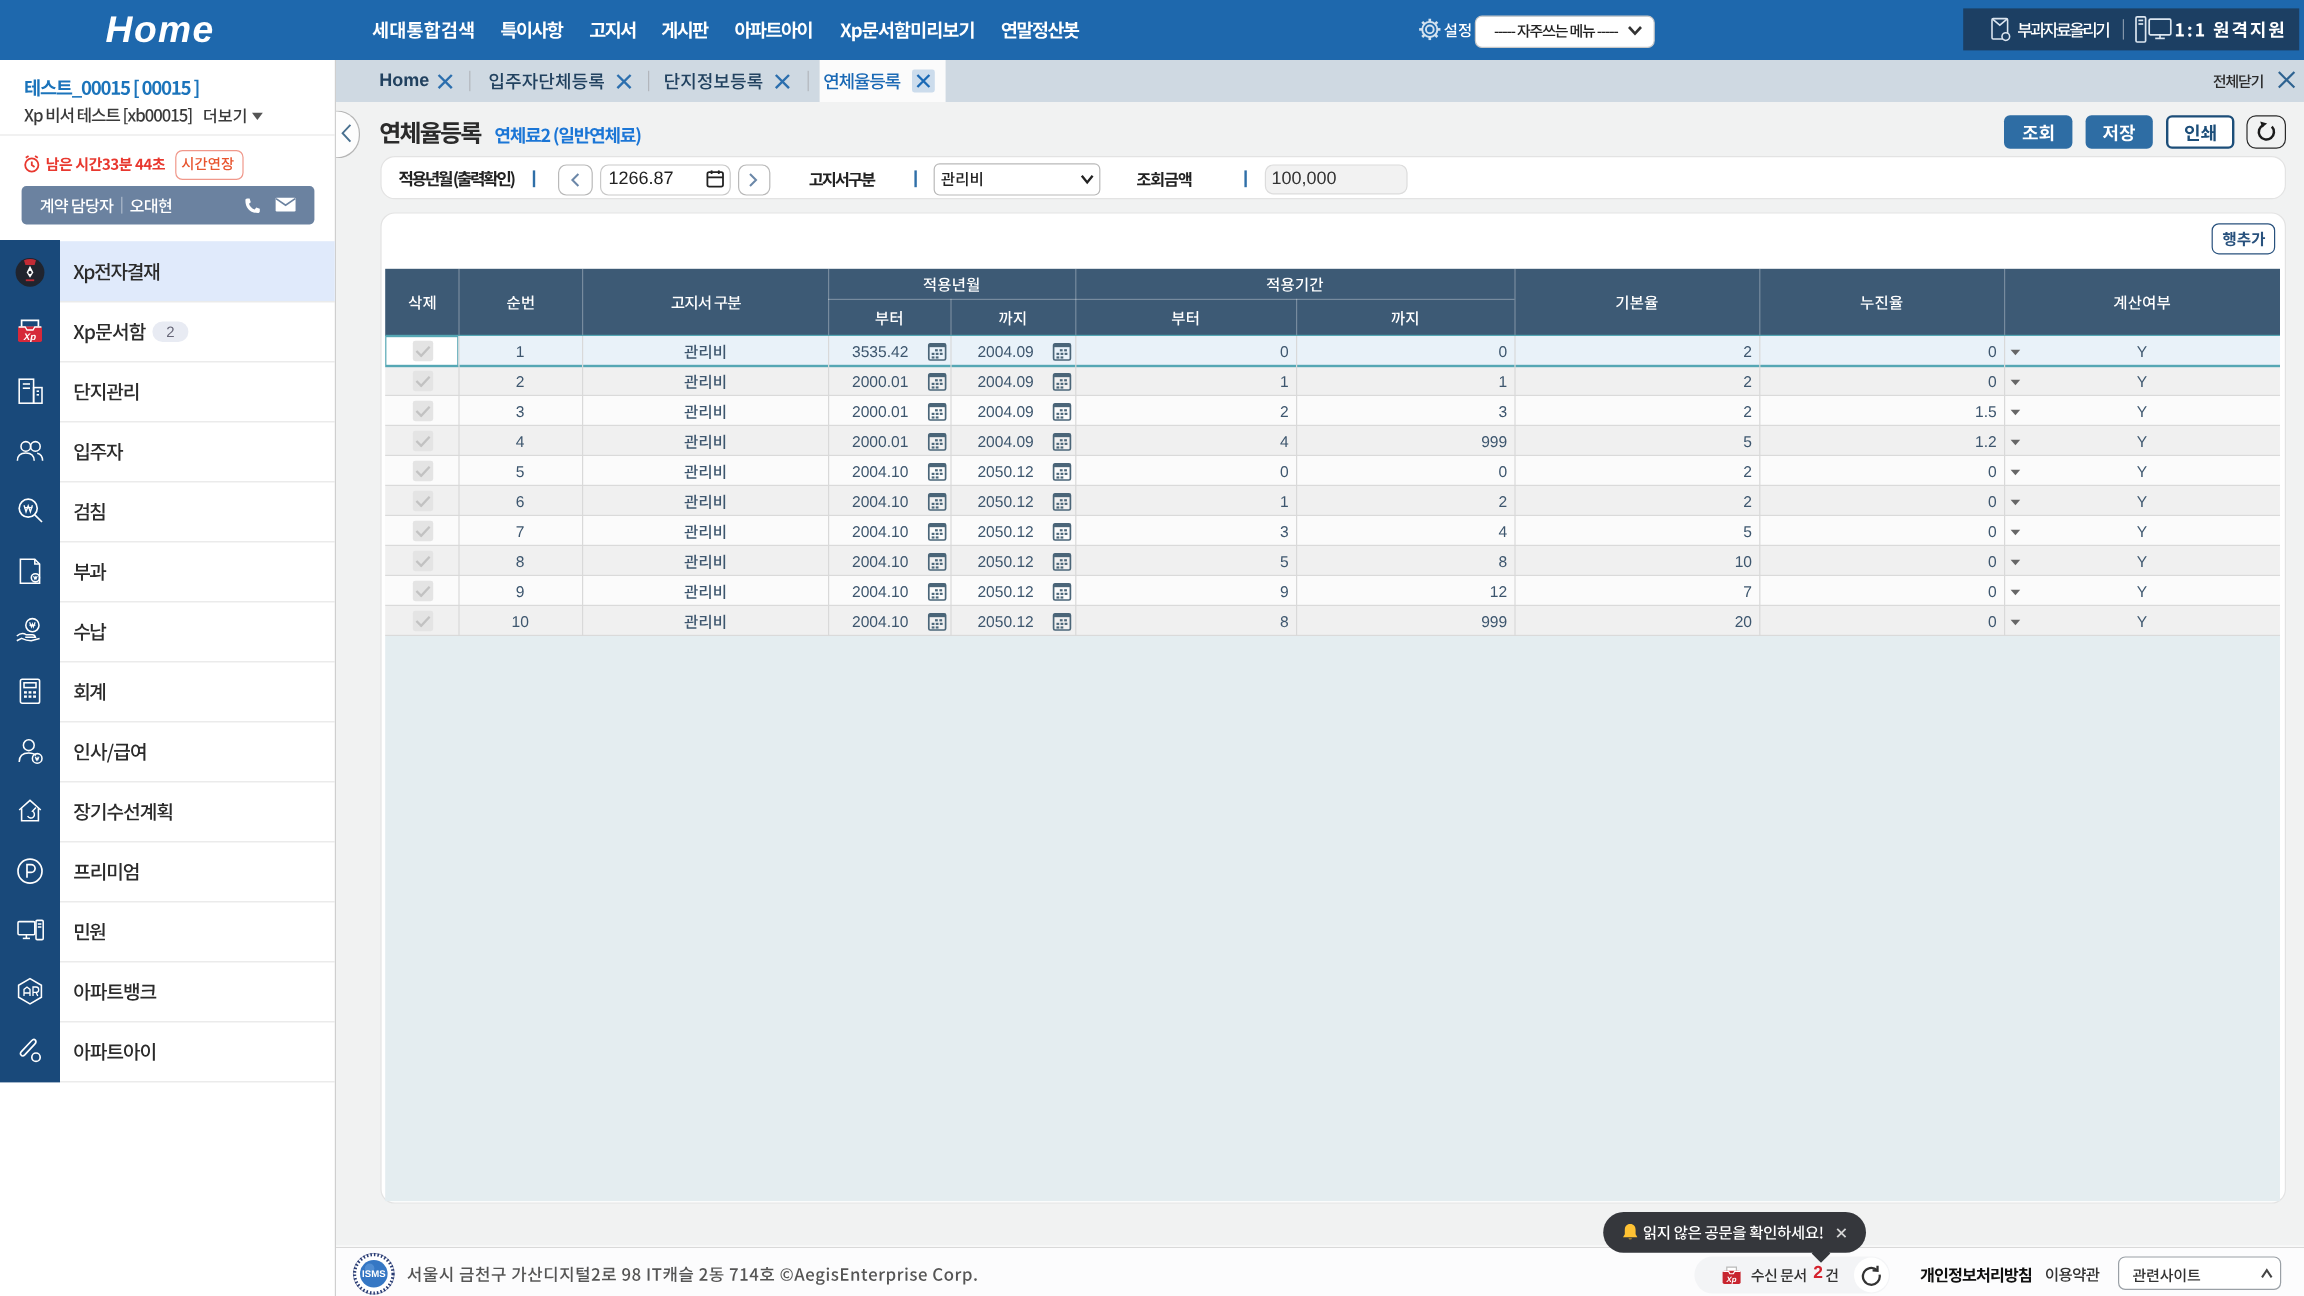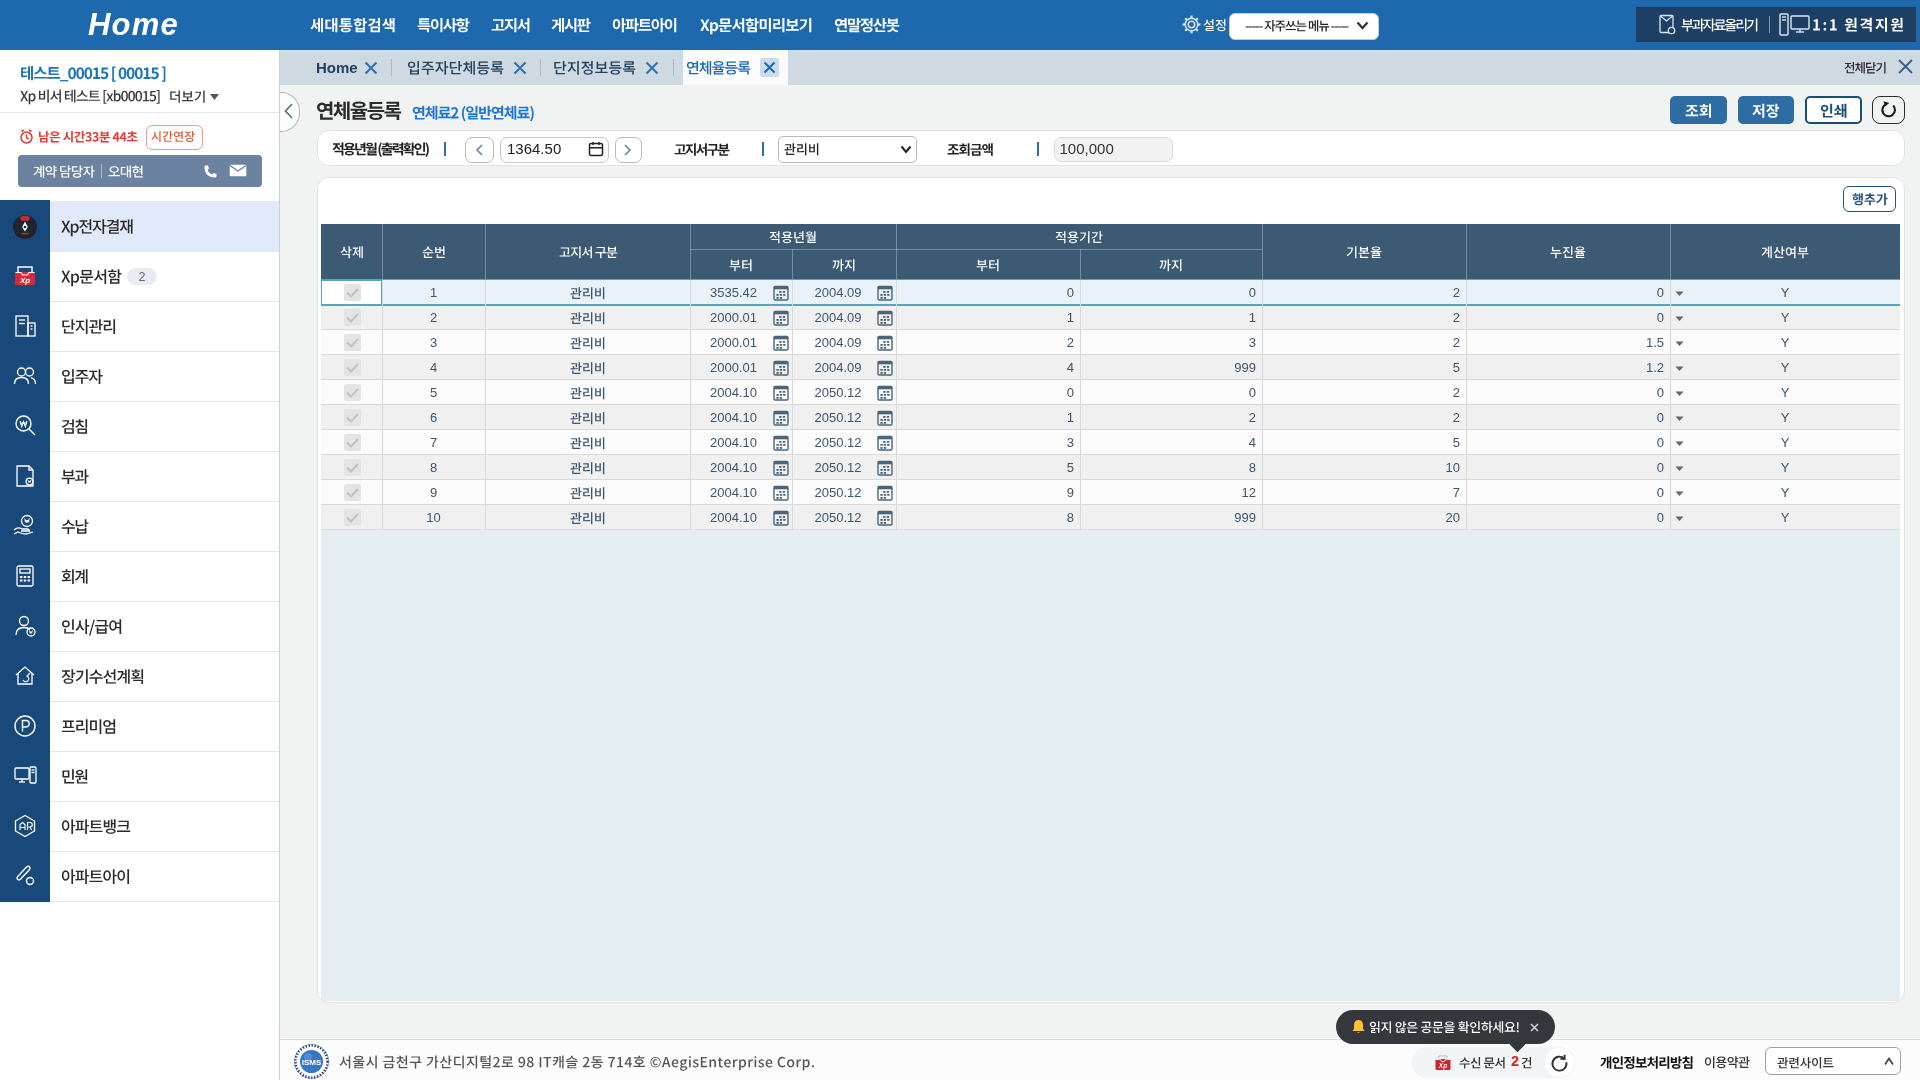--- a/index.html
+++ b/index.html
@@ -944,21 +944,21 @@
           <use href="#k139" x="6622"></use>
         </g>
       </svg>
     </div>
     <div style="position:absolute;left:443.5px;top:142.0px;width:2.0px;height:14.0px;background:#2f6fa8;"></div>
     <div style="position:absolute;left:465.0px;top:136.5px;width:28.5px;height:26.0px;background:#fff;border:1px solid #b9b9b9;border-radius:7px;box-sizing:border-box;"></div>
     <svg style="position:absolute;left:475.0px;top:143.5px;overflow:visible" width="8.0" height="12.0" viewBox="0 0 8.0 12.0">
       <path d="M7 1 L2 6 L7 11" fill="none" stroke="#6b87a8" stroke-width="1.7"></path>
     </svg>
     <div style="position:absolute;left:500.0px;top:136.5px;width:108.5px;height:26.0px;background:#fff;border:1px solid #c9c9c9;border-radius:7px;box-sizing:border-box;"></div>
-    <div style="position:absolute;left:507.0px;top:149.0px;transform:translateY(-50%);font-family:'Liberation Sans', sans-serif;font-size:15.0px;font-weight:400;color:#222;white-space:nowrap;line-height:1.2;">1364.50</div>
+    <div style="position:absolute;left:507.0px;top:149.0px;transform:translateY(-50%);font-family:'Liberation Sans', sans-serif;font-size:15.0px;font-weight:400;color:#222;white-space:nowrap;line-height:1.2;">1266.87</div>
     <svg style="position:absolute;left:588.0px;top:141.0px;overflow:visible" width="16.0" height="16.0" viewBox="0 0 16.0 16.0">
       <g fill="none" stroke="#222" stroke-width="1.5">
         <rect x="1.5" y="2.5" width="13" height="12" rx="1.5"></rect>
         <line x1="1.5" y1="6.8" x2="14.5" y2="6.8"></line>
         <line x1="5" y1="1" x2="5" y2="4"></line>
         <line x1="11" y1="1" x2="11" y2="4"></line>
       </g>
     </svg>
     <div style="position:absolute;left:614.5px;top:136.5px;width:27.0px;height:26.0px;background:#fff;border:1px solid #b9b9b9;border-radius:7px;box-sizing:border-box;"></div>
     <svg style="position:absolute;left:624.0px;top:143.5px;overflow:visible" width="8.0" height="12.0" viewBox="0 0 8.0 12.0">

